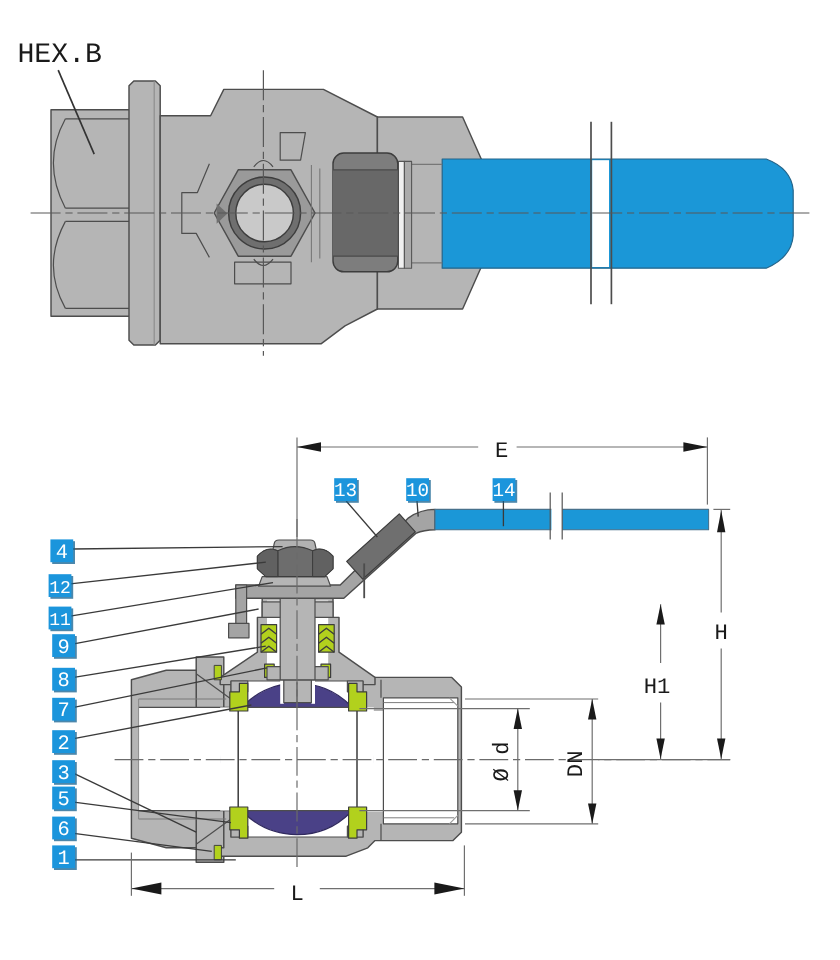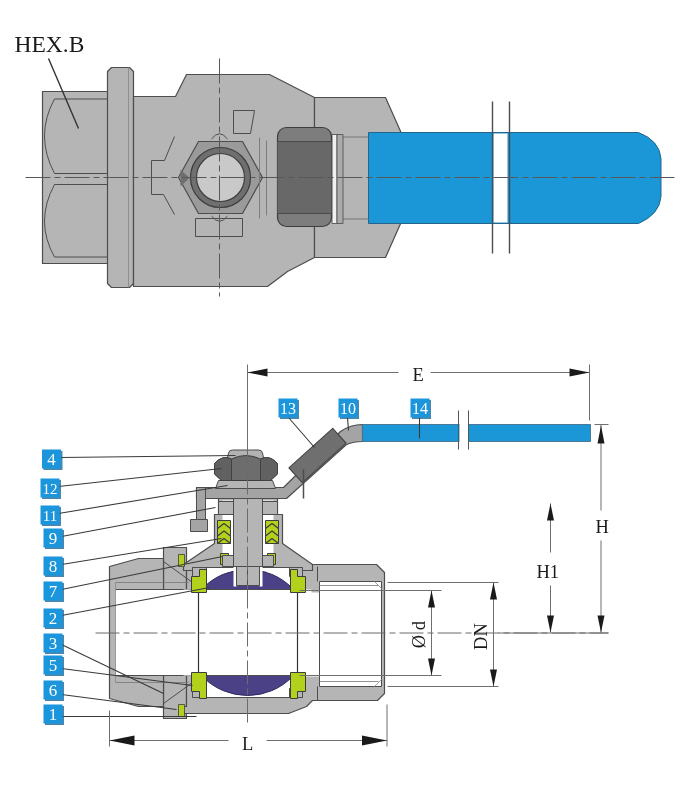--- a/index.html
+++ b/index.html
@@ -1,16 +1,16 @@
 <!DOCTYPE html>
 <html><head>
 <meta charset="utf-8">
 <style>
   html,body{margin:0;padding:0;background:#fff;}
-  #page{width:700px;height:800px;position:relative;font-family:Liberation Serif, serif;}
+  #page{width:700px;height:800px;position:relative;font-family:Liberation Mono, monospace;}
   svg{position:absolute;top:0;left:0;}
 </style>
 </head>
 <body>
 <div id="page">
 <svg width="700" height="800" viewBox="0 0 700 800">
 
   <g id="top" stroke-linejoin="round" transform="translate(0.5,0.5)">
 
     <rect x="42" y="91" width="68" height="172" fill="#b5b5b5" stroke="#4d4d4d" stroke-width="1.2"></rect>

